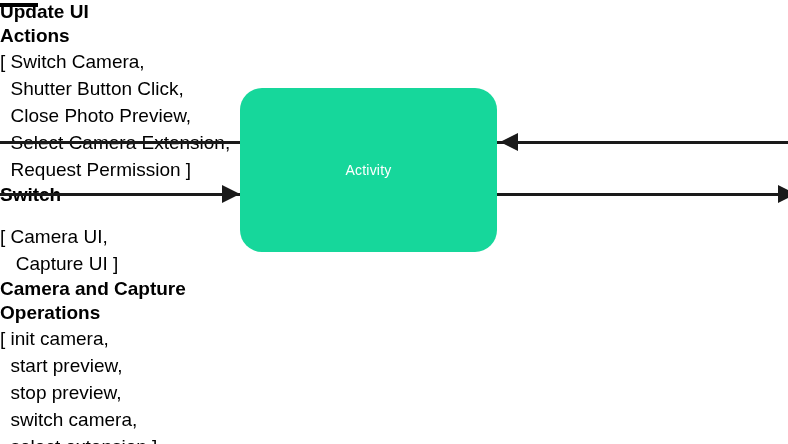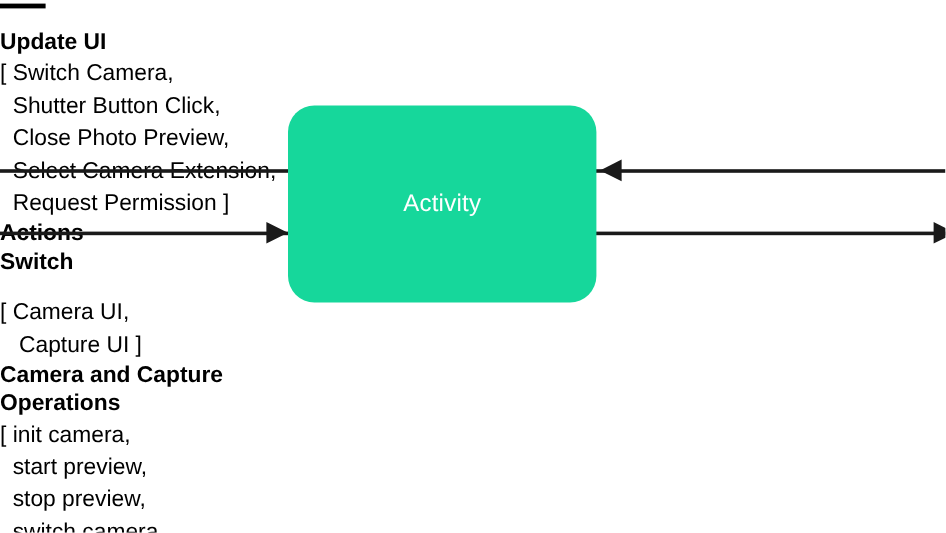--- a/index.html
+++ b/index.html
@@ -36,21 +36,21 @@
     height: 164px;
     background: #16d79b;
     border-radius: 22px;
     display: flex;
     align-items: center;
     justify-content: center;
     z-index: 3;
   }
   .node-activity-label {
     color: #ffffff;
-    font-size: 20px;
+    font-size: 14px;
     font-weight: 400;
     letter-spacing: 0.2px;
     line-height: 1;
   }
   
   .flow-line {
     position: absolute;
     height: 0;
     border-top: 3px solid #1a1a1a;
     z-index: 1;
@@ -122,30 +122,30 @@
 
   <div class="arrow arrow-right arrow-actions-in"></div>
   <div class="arrow arrow-left  arrow-state-in"></div>
   <div class="arrow arrow-right arrow-ops-out"></div>
 
   <div class="node-activity">
     <span class="node-activity-label">Activity</span>
   </div>
 
   <div class="blk-update-ui">
-    <div class="txt txt-head" style="position:static;margin-top:24px;">Update UI</div>
+    <div class="txt txt-head" style="position:static;">Update UI</div>
   </div>
 
   <div class="blk-actions">
+    <div class="txt txt-head" style="position:static;">Actions</div>
     <div class="txt txt-list" style="position:static;">[ Switch Camera,
   Shutter Button Click,
   Close Photo Preview,
   Select Camera Extension,
   Request Permission ]</div>
-    <div class="txt txt-head" style="position:static;">Actions</div>
   </div>
 
   <div class="blk-state">
     <div class="txt txt-head" style="position:static;">Switch</div>
     <div class="txt txt-list" style="position:static;margin-top:16px;">[ Camera UI,
    Capture UI ]</div>
   </div>
 
   <div class="blk-ops">
     <div class="txt txt-head" style="position:static;">Camera and Capture

